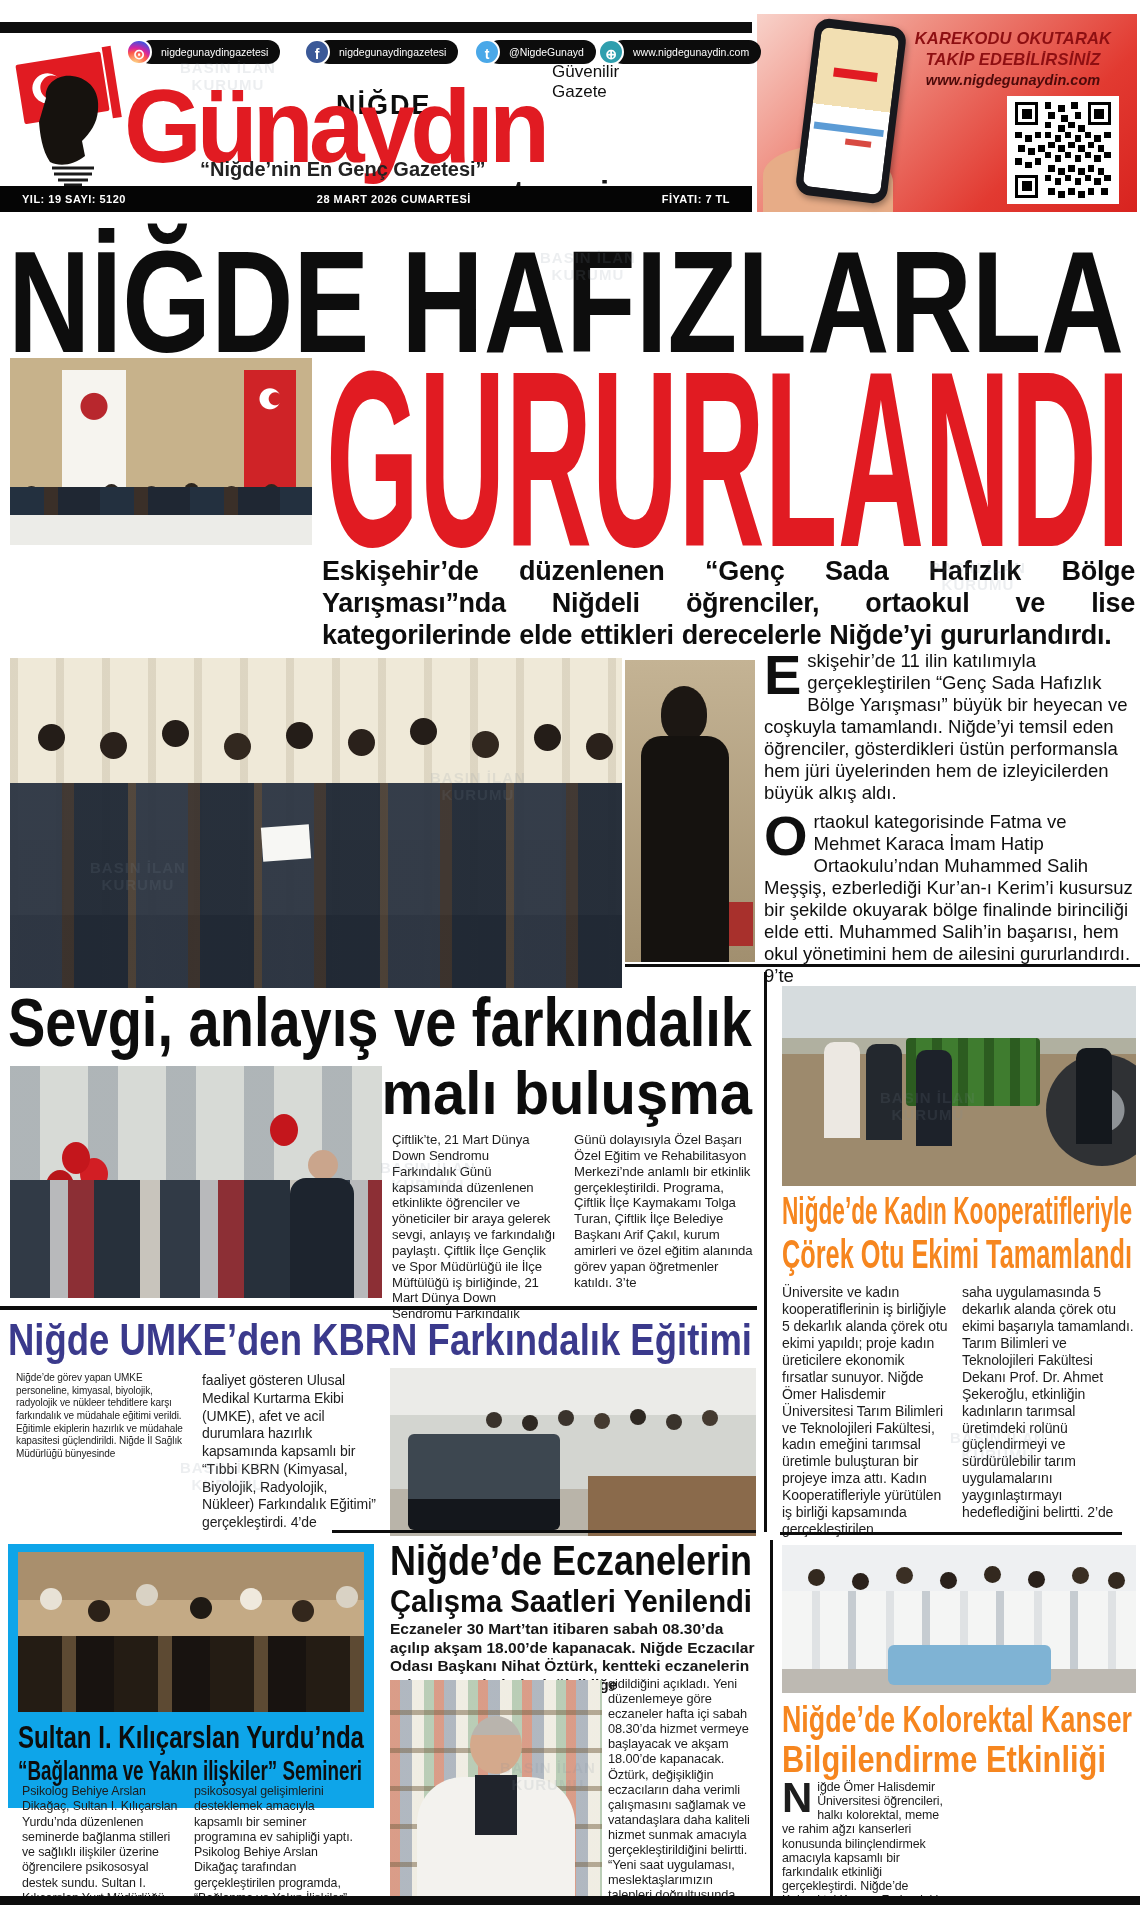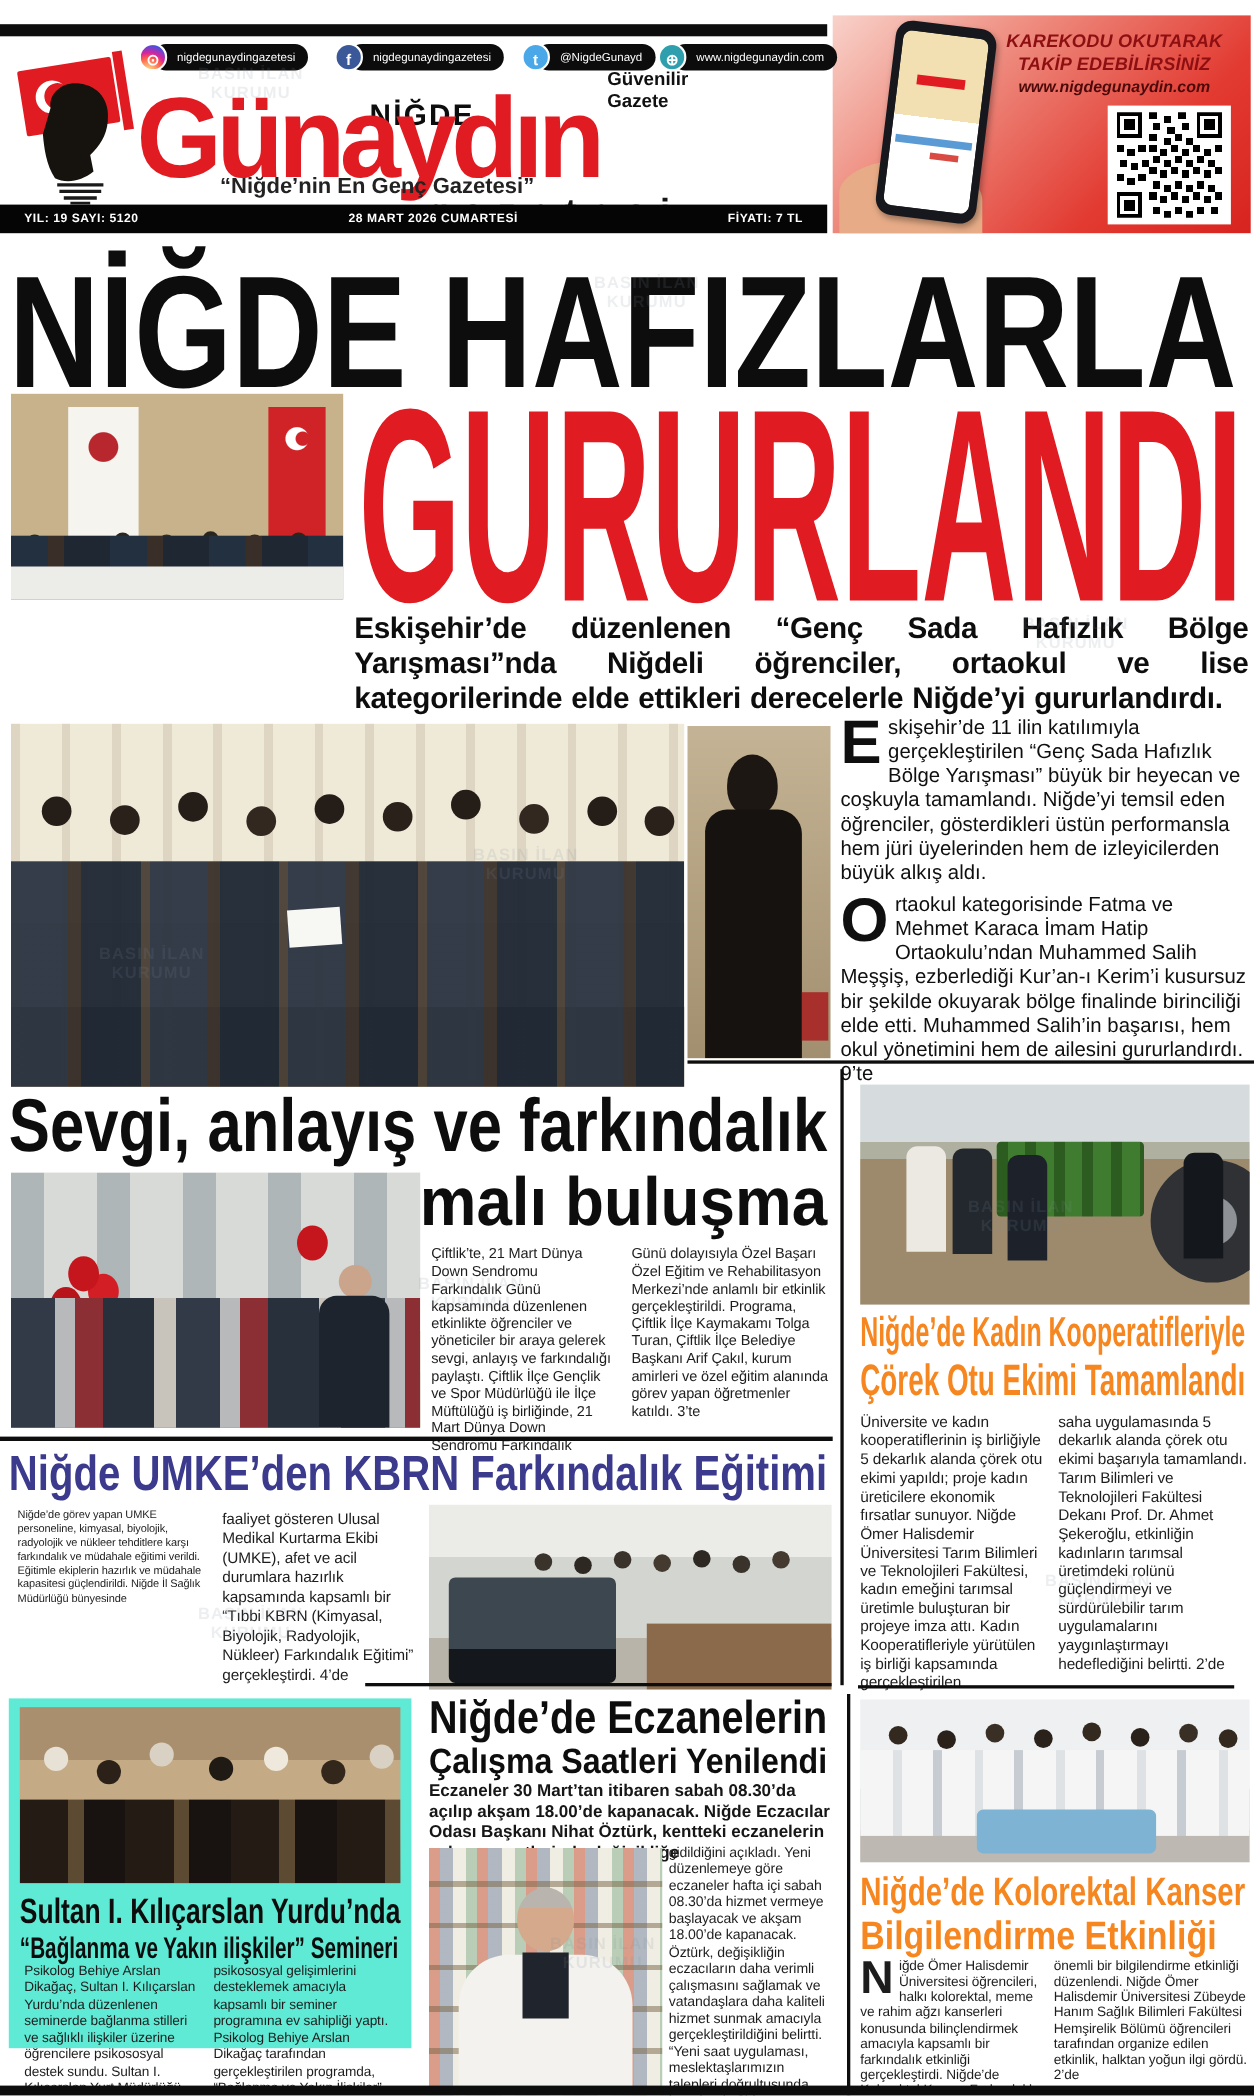--- a/index.html
+++ b/index.html
@@ -25,21 +25,21 @@
                  color:#fff; font-size:10.5px; border-radius:12px; padding:0 12px 12px 22px; white-space:nowrap; }
   .ig { background:radial-gradient(circle at 30% 110%, #fdf497 0%, #fd5949 45%, #d6249f 60%, #285AEB 90%); }
   .fb { background:#3b5998; }
   .tw { background:#4aa8e8; }
   .gl { background:#2f9fae; }
 
   .city { left:336px; top:90px; font-size:27px; font-weight:bold; letter-spacing:2px; color:#0d0d0d; }
   .brand { left:124px; top:66px; font-size:100px; font-weight:bold; color:#e11b22; letter-spacing:-5px;
            transform:scaleY(1.04); transform-origin:left top; }
   .brand-sub { left:388px; top:174px; font-size:33px; font-weight:600; letter-spacing:13px; color:#161616; }
-  .trust { left:552px; top:62px; font-size:17px; line-height:1.2; color:#101010; font-weight:700; }
+  .trust { left:552px; top:62px; font-size:17px; line-height:1.2; color:#101010; font-weight:400; }
   .tagline { left:200px; top:158px; font-size:20px; font-weight:600; color:#222; }
 
   .dateline { left:0; top:186px; width:752px; height:26px; background:#050505; color:#fff;
               display:flex; align-items:center; justify-content:space-between; padding:0 22px;
               font-size:11px; font-weight:bold; letter-spacing:.5px; z-index:4; }
 
   
   .promo { left:757px; top:14px; width:380px; height:198px;
            background:linear-gradient(135deg,#f8d2ca 0%, #ef9184 30%, #e23a31 72%, #d8231f 100%); z-index:2;font-style:italic; }
   .promo-text { position:absolute; left:138px; top:14px; width:236px; text-align:center;
@@ -107,21 +107,21 @@
   .c-umke2 { left:202px; top:1372px; width:178px; font-size:14px; line-height:1.27; }
   .c-corek1 { left:782px; top:1284px; width:170px; font-size:14px; line-height:1.21; }
   .c-corek2 { left:962px; top:1284px; width:176px; font-size:14px; line-height:1.21; }
   .ecz-intro { left:390px; top:1620px; width:366px; font-size:15.5px; font-weight:600; line-height:1.2; color:#161616;}
   .c-ecz2 { left:608px; top:1676px; width:148px; font-size:12.8px; line-height:1.18; }
   .c-sultan1 { left:22px; top:1784px; width:160px; font-size:12.4px; line-height:1.23; }
   .c-sultan2 { left:194px; top:1784px; width:168px; font-size:12.4px; line-height:1.23; }
   .c-kolo1 { left:782px; top:1780px; width:166px; font-size:12.4px; line-height:1.14; }
   .c-kolo2 { left:958px; top:1780px; width:180px; font-size:12.4px; line-height:1.14; }
 
-  .yellow-box { left:8px; top:1544px; width:366px; height:318px; background:#5eead4; }
+  .yellow-box { left:8px; top:1544px; width:366px; height:264px; background:#0ea5e9; }
 
   .bottom-rule { left:0; top:1896px; width:1140px; height:9px; background:#0d0d0d; z-index:12; }
 </style>
 </head>
 <body>
 
 <div class="page">
 
   <div class="wm" style="left:180px;top:60px"><span>BASIN İLAN</span><br><span>KURUMU</span></div>
   <div class="wm" style="left:540px;top:250px"><span>BASIN İLAN</span><br><span>KURUMU</span></div>
@@ -360,16 +360,15 @@
 
   <svg class="abs" style="left:782px;top:1700px" width="356" height="40" viewBox="0 0 356 40">
     <text x="0" y="32" font-size="36" fill="#f6861f" textLength="350" lengthAdjust="spacingAndGlyphs">Niğde’de Kolorektal Kanser</text>
   </svg>
   <svg class="abs" style="left:782px;top:1740px" width="356" height="40" viewBox="0 0 356 40">
     <text x="0" y="32" font-size="36" fill="#f6861f" textLength="324" lengthAdjust="spacingAndGlyphs">Bilgilendirme Etkinliği</text>
   </svg>
   <div class="abs bodycol c-kolo1">
     <span class="dropcap sm">N</span><span>iğde Ömer Halisdemir Üniversitesi öğrencileri, halkı kolorektal, meme ve rahim ağzı kanserleri konusunda bilinçlendirmek amacıyla kapsamlı bir farkındalık etkinliği gerçekleştirdi. Niğde’de Kolorektal Kanser Farkındalık Ayı kapsamında</span>
   </div>
-  <div class="abs bodycol c-kolo2">önemli bir bilgilendirme etkinliği düzenlendi. Niğde Ömer Halisdemir Üniversitesi Zübeyde Hanım Sağlık Bilimleri Fakültesi Hemşirelik Bölümü öğrencileri tarafından organize edilen etkinlik, halktan yoğun ilgi gördü. 2’de</div>
 
   <div class="abs bottom-rule"></div>
 </div>
 
 </body></html>

